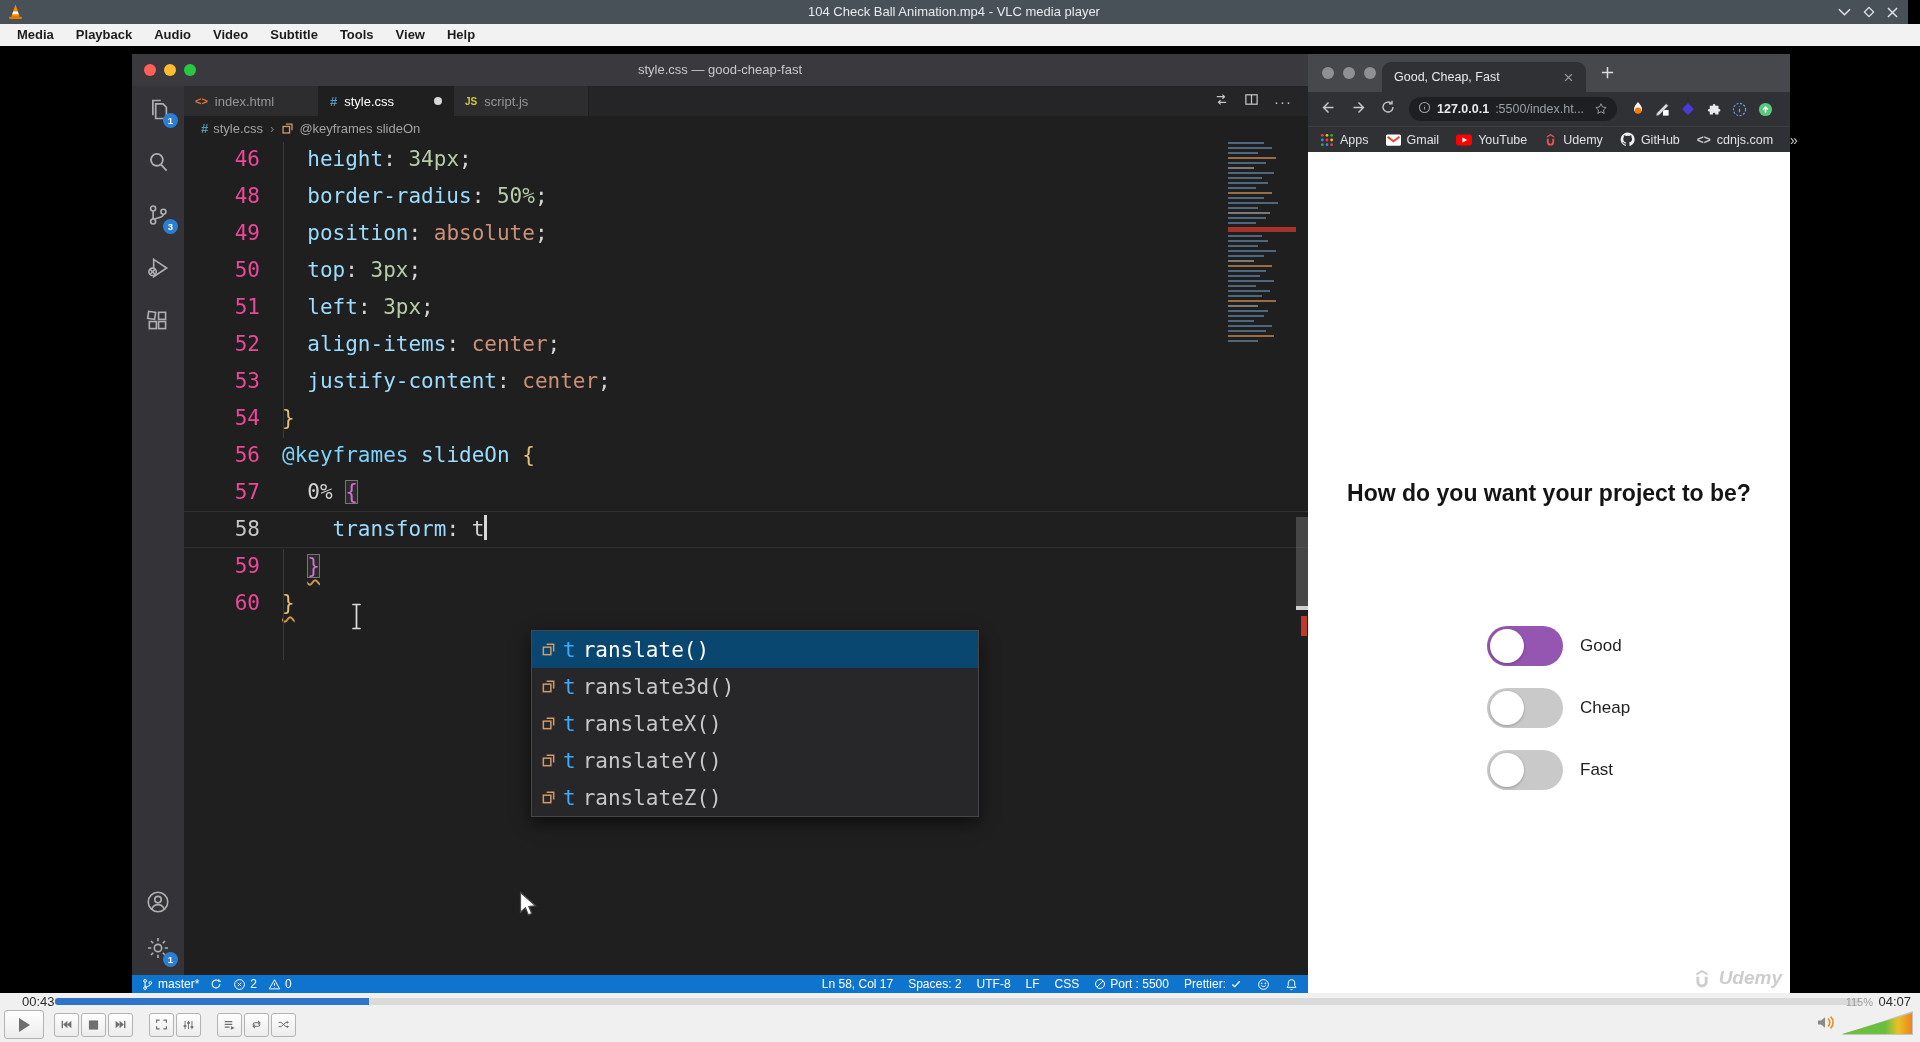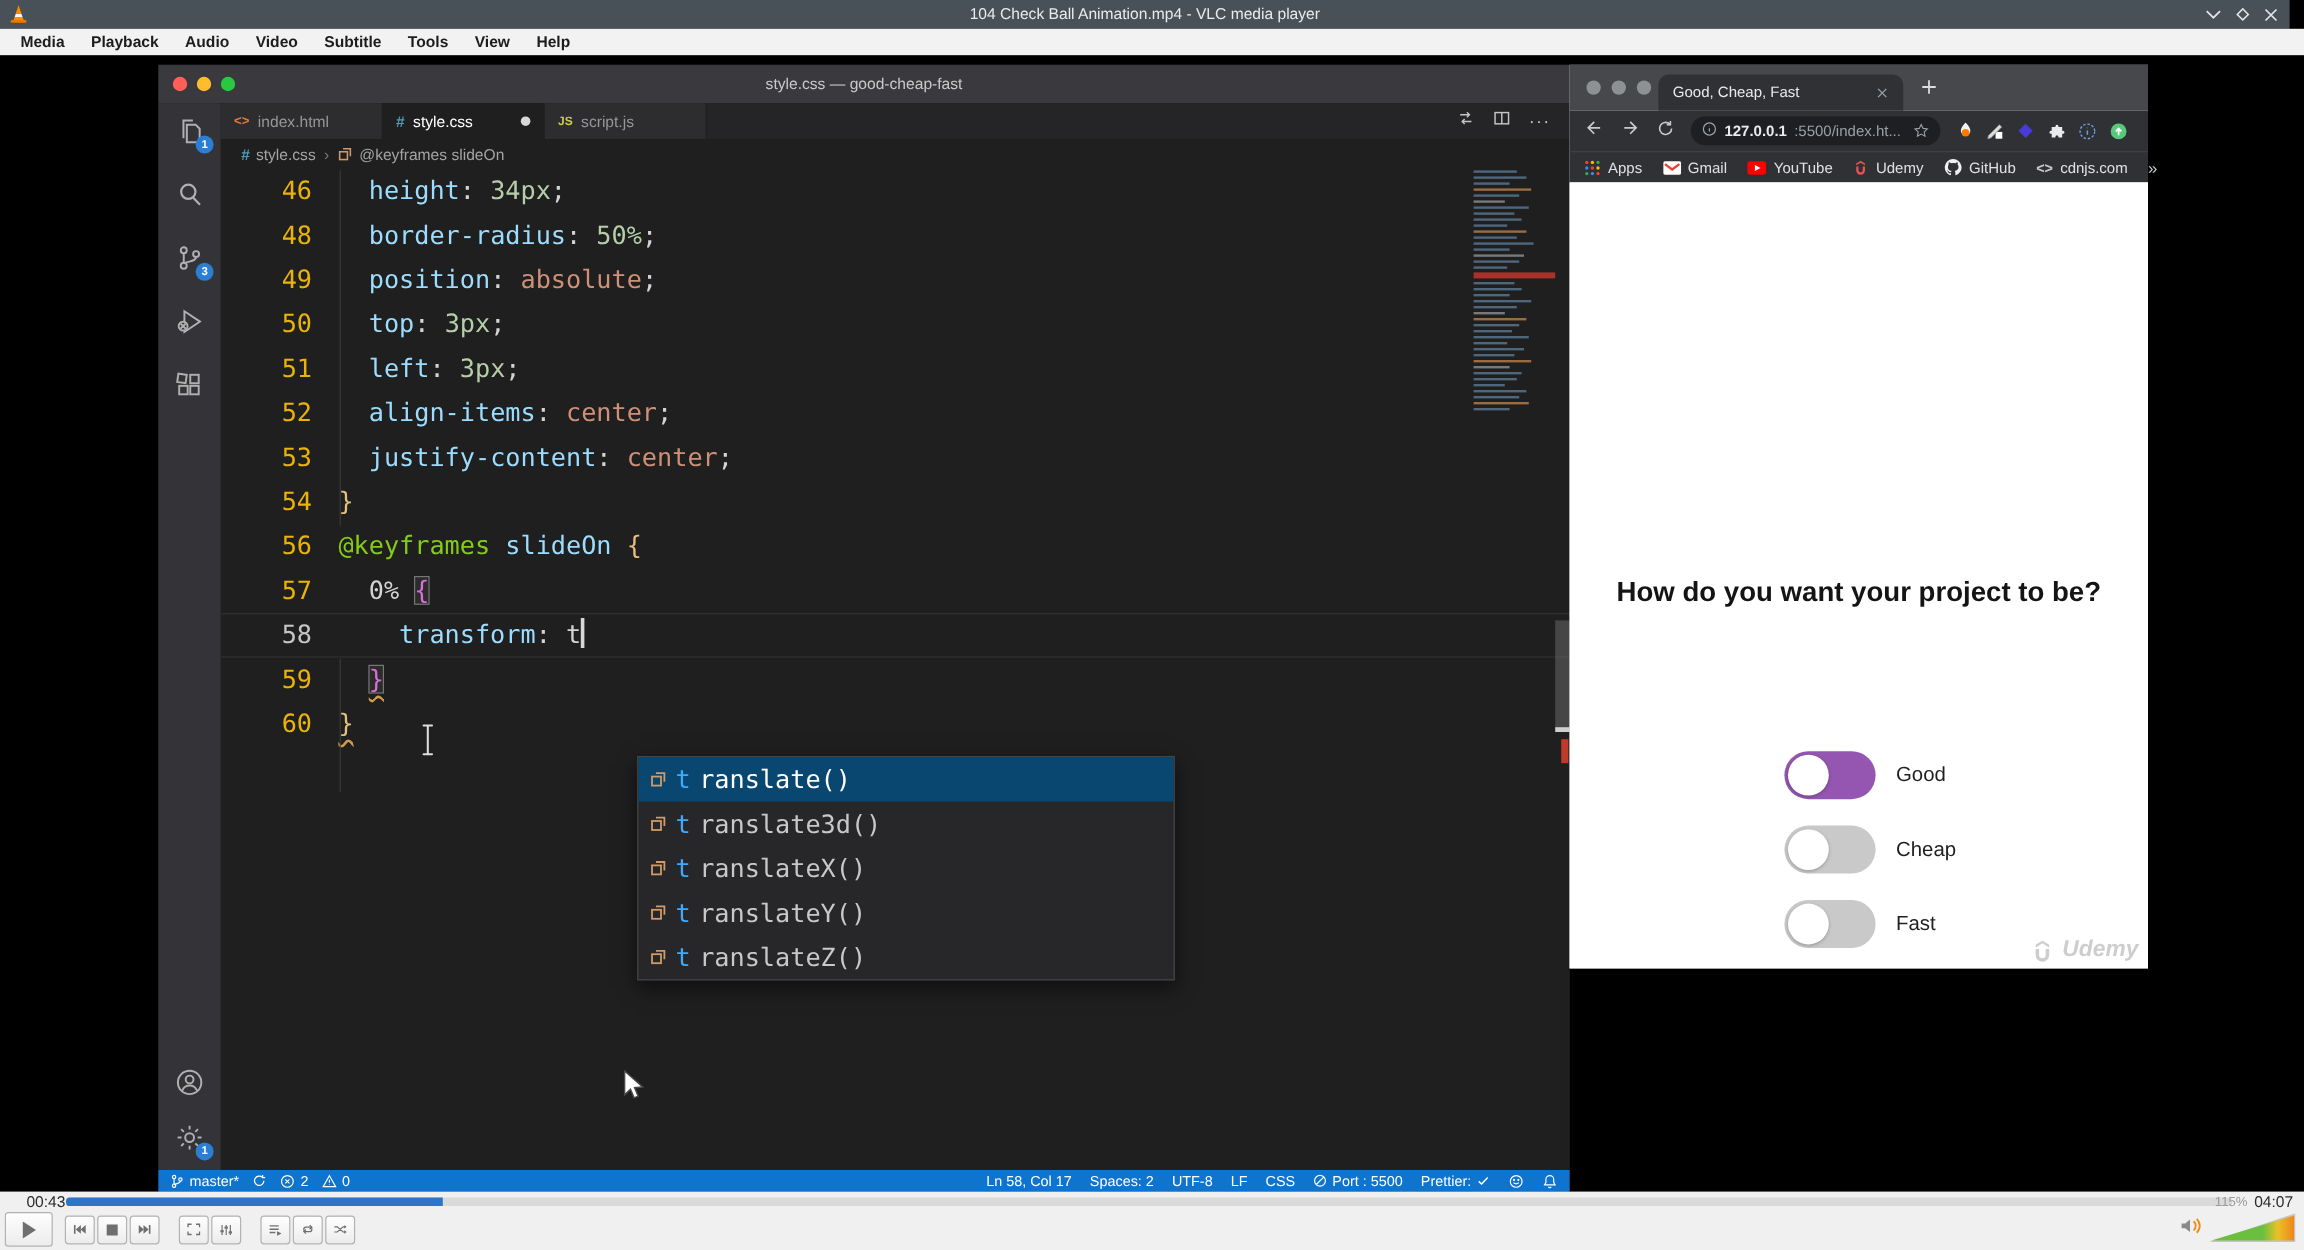--- a/index.html
+++ b/index.html
@@ -41,24 +41,24 @@
   .more-dots{font-size:15px;letter-spacing:1px;color:#c5c5c5;}
   .breadcrumb{position:absolute;left:52px;right:0;top:62px;height:24px;background:#1f1f1f;display:flex;
               align-items:center;gap:7px;padding-left:17px;font-size:13px;color:#a3a3a3;}
   .bc-seg{display:flex;align-items:center;gap:5px;}
   .bc-sep{color:#7a7a7a;}
 
   .editor{position:absolute;left:52px;right:0;top:86px;bottom:18px;background:#1f1f1f;
           font-family:"DejaVu Sans Mono",monospace;font-size:21px;overflow:hidden;padding-top:1px;}
   .crow{height:37px;line-height:37px;white-space:pre;position:relative;}
   .crow.cur{border-top:1px solid #313131;border-bottom:1px solid #313131;box-sizing:border-box;line-height:35px;}
-  .ln{display:inline-block;width:76px;text-align:right;color:#eab308;margin-right:22px;}
+  .ln{display:inline-block;width:76px;text-align:right;color:#ec4899;margin-right:22px;}
   .crow.cur .ln{color:#c6c6c6;}
   .t-pu{color:#d4d4d4}.t-pr{color:#9cdcfe}.t-nu{color:#b5cea8}.t-kw{color:#ce9178}
-  .t-at{color:#84cc16}.t-by{color:#e5c07b}.t-bp{color:#d670d6}
+  .t-at{color:#7dd3fc}.t-by{color:#e5c07b}.t-bp{color:#d670d6}
   .t-m{outline:1px solid #767676;outline-offset:-1px;background:rgba(120,120,120,.13);}
   .t-sq{text-decoration:underline wavy #cf9c4c 1.5px;text-underline-offset:6px;}
   .caret{display:inline-block;width:2.5px;height:25px;background:#d8d8d8;vertical-align:-4px;}
   .guide{position:absolute;width:1px;background:#3a3a3a;}
 
   .suggest{position:absolute;left:399px;top:576px;width:446px;background:#27272a;border:1px solid #464649;
            box-shadow:0 6px 16px rgba(0,0,0,.55);z-index:5;}
   .sg-row{height:37px;display:flex;align-items:center;padding:0 9px;gap:7px;
           font-family:"DejaVu Sans Mono",monospace;font-size:21px;color:#c8c8c8;}
   .sg-row.sel{background:#094771;color:#fff;}
@@ -71,21 +71,21 @@
   .scroll-dash{position:absolute;left:1164px;top:552px;width:12px;height:4px;background:#cfcfcf;}
   .ruler-red{position:absolute;left:1169px;top:562px;width:6px;height:20px;background:#c0392b;}
 
   .statusbar{position:absolute;left:0;right:0;bottom:0;height:18px;background:#0f74cd;display:flex;
              align-items:center;color:#fff;font-size:12px;}
   .st-left{display:flex;gap:11px;padding-left:9px;align-items:center;}
   .st-right{margin-left:auto;display:flex;gap:15px;padding-right:10px;align-items:center;}
   .st-item{display:flex;align-items:center;gap:4px;white-space:nowrap;}
 
   
-  .chrome{position:absolute;left:1308px;top:8px;width:482px;height:753px;background:#fff;}
+  .chrome{position:absolute;left:1308px;top:8px;width:482px;height:939px;background:#fff;}
   .cr-frame{position:absolute;top:0;left:0;right:0;height:38px;background:#46484b;}
   .cr-dots{position:absolute;left:14px;top:13px;display:flex;gap:9px;}
   .cr-dot{width:12px;height:12px;border-radius:50%;background:#8e9194;}
   .cr-tab{position:absolute;left:74px;top:8px;width:204px;height:30px;background:#303134;
           border-radius:9px 9px 0 0;display:flex;align-items:center;padding:0 12px;box-sizing:border-box;
           color:#e8eaed;font-size:12.5px;}
   .cr-tab-label{white-space:nowrap;overflow:hidden;}
   .cr-tab-close{margin-left:auto;display:flex;}
   .cr-newtab{position:absolute;left:292px;top:11px;}
   .cr-toolbar{position:absolute;top:38px;left:0;right:0;height:34px;background:#303134;display:flex;

